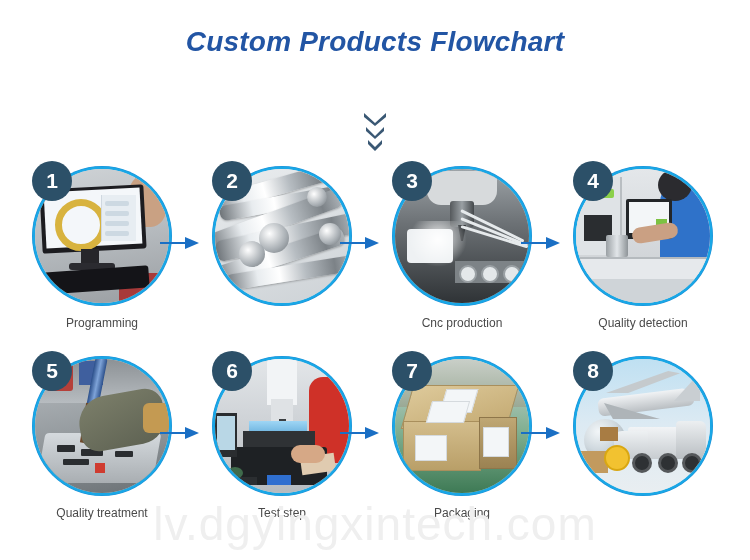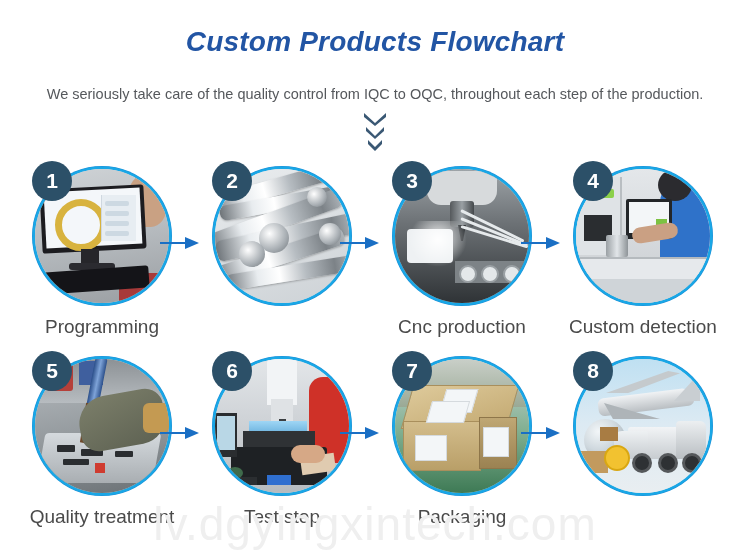--- a/index.html
+++ b/index.html
@@ -111,21 +111,21 @@
     color: #ffffff;
     font-size: 21px;
     font-weight: bold;
     line-height: 40px;
     text-align: center;
     z-index: 5;
   }
 
   .step-label {
     margin-top: 13px;
-    font-size: 19px;
+    font-size: 12px;
     color: #4a4a4a;
   }
 
   
   .arrow {
     position: absolute;
     top: 76px;
     width: 40px;
     height: 14px;
   }
@@ -244,21 +244,20 @@
   .p8 .wheel { width:14px; height:14px; border-radius:50%; background:#2e3134; border:3px solid #55585b; }
   .p8 .boxes { left:2px; top:92px; width:30px; height:22px; background:#c29a5e; }
   .p8 .badge8 { left:28px; top:86px; width:22px; height:22px; border-radius:50%; background:#f2c230; border:2px solid #d9a712; }
 </style>
 </head>
 <body>
 
 <div class="page">
 
   <div class="title">Custom Products Flowchart</div>
-  <div class="subtitle">We seriously take care of the quality control from IQC to OQC, throughout each step of the production.</div>
 
   <div class="chevrons">
     <span class="chev">
       <svg width="26" height="14" viewBox="0 0 26 14">
           <path d="M2 1 L13 11 L24 1 L24 5 L13 14 L2 5 Z" fill="#3a5874"></path>
         </svg>
     </span>
     <span class="chev">
       <svg width="22" height="13" viewBox="0 0 22 13">
           <path d="M2 1 L11 10 L20 1 L20 5 L11 13 L2 5 Z" fill="#3a5874"></path>
@@ -353,21 +352,21 @@
             <div class="ph monscr"></div>
             <div class="ph green"></div>
             <div class="ph workpc"></div>
             <div class="ph arm"></div>
             <div class="ph bench"></div>
             <div class="ph bench2"></div>
           </div>
         </div>
         <div class="badge">4</div>
       </div>
-      <div class="step-label">Custom detection</div>
+      <div class="step-label">Quality detection</div>
     </div>
 
     <div class="arrow arrow-a">
       <svg width="40" height="14" viewBox="0 0 40 14">
           <line x1="0" y1="7" x2="27" y2="7" stroke="#1a6fc4" stroke-width="2"></line>
           <path d="M25 1 L39 7 L25 13 Z" fill="#1a6fc4"></path>
         </svg>
     </div>
     <div class="arrow arrow-b">
       <svg width="40" height="14" viewBox="0 0 40 14">

